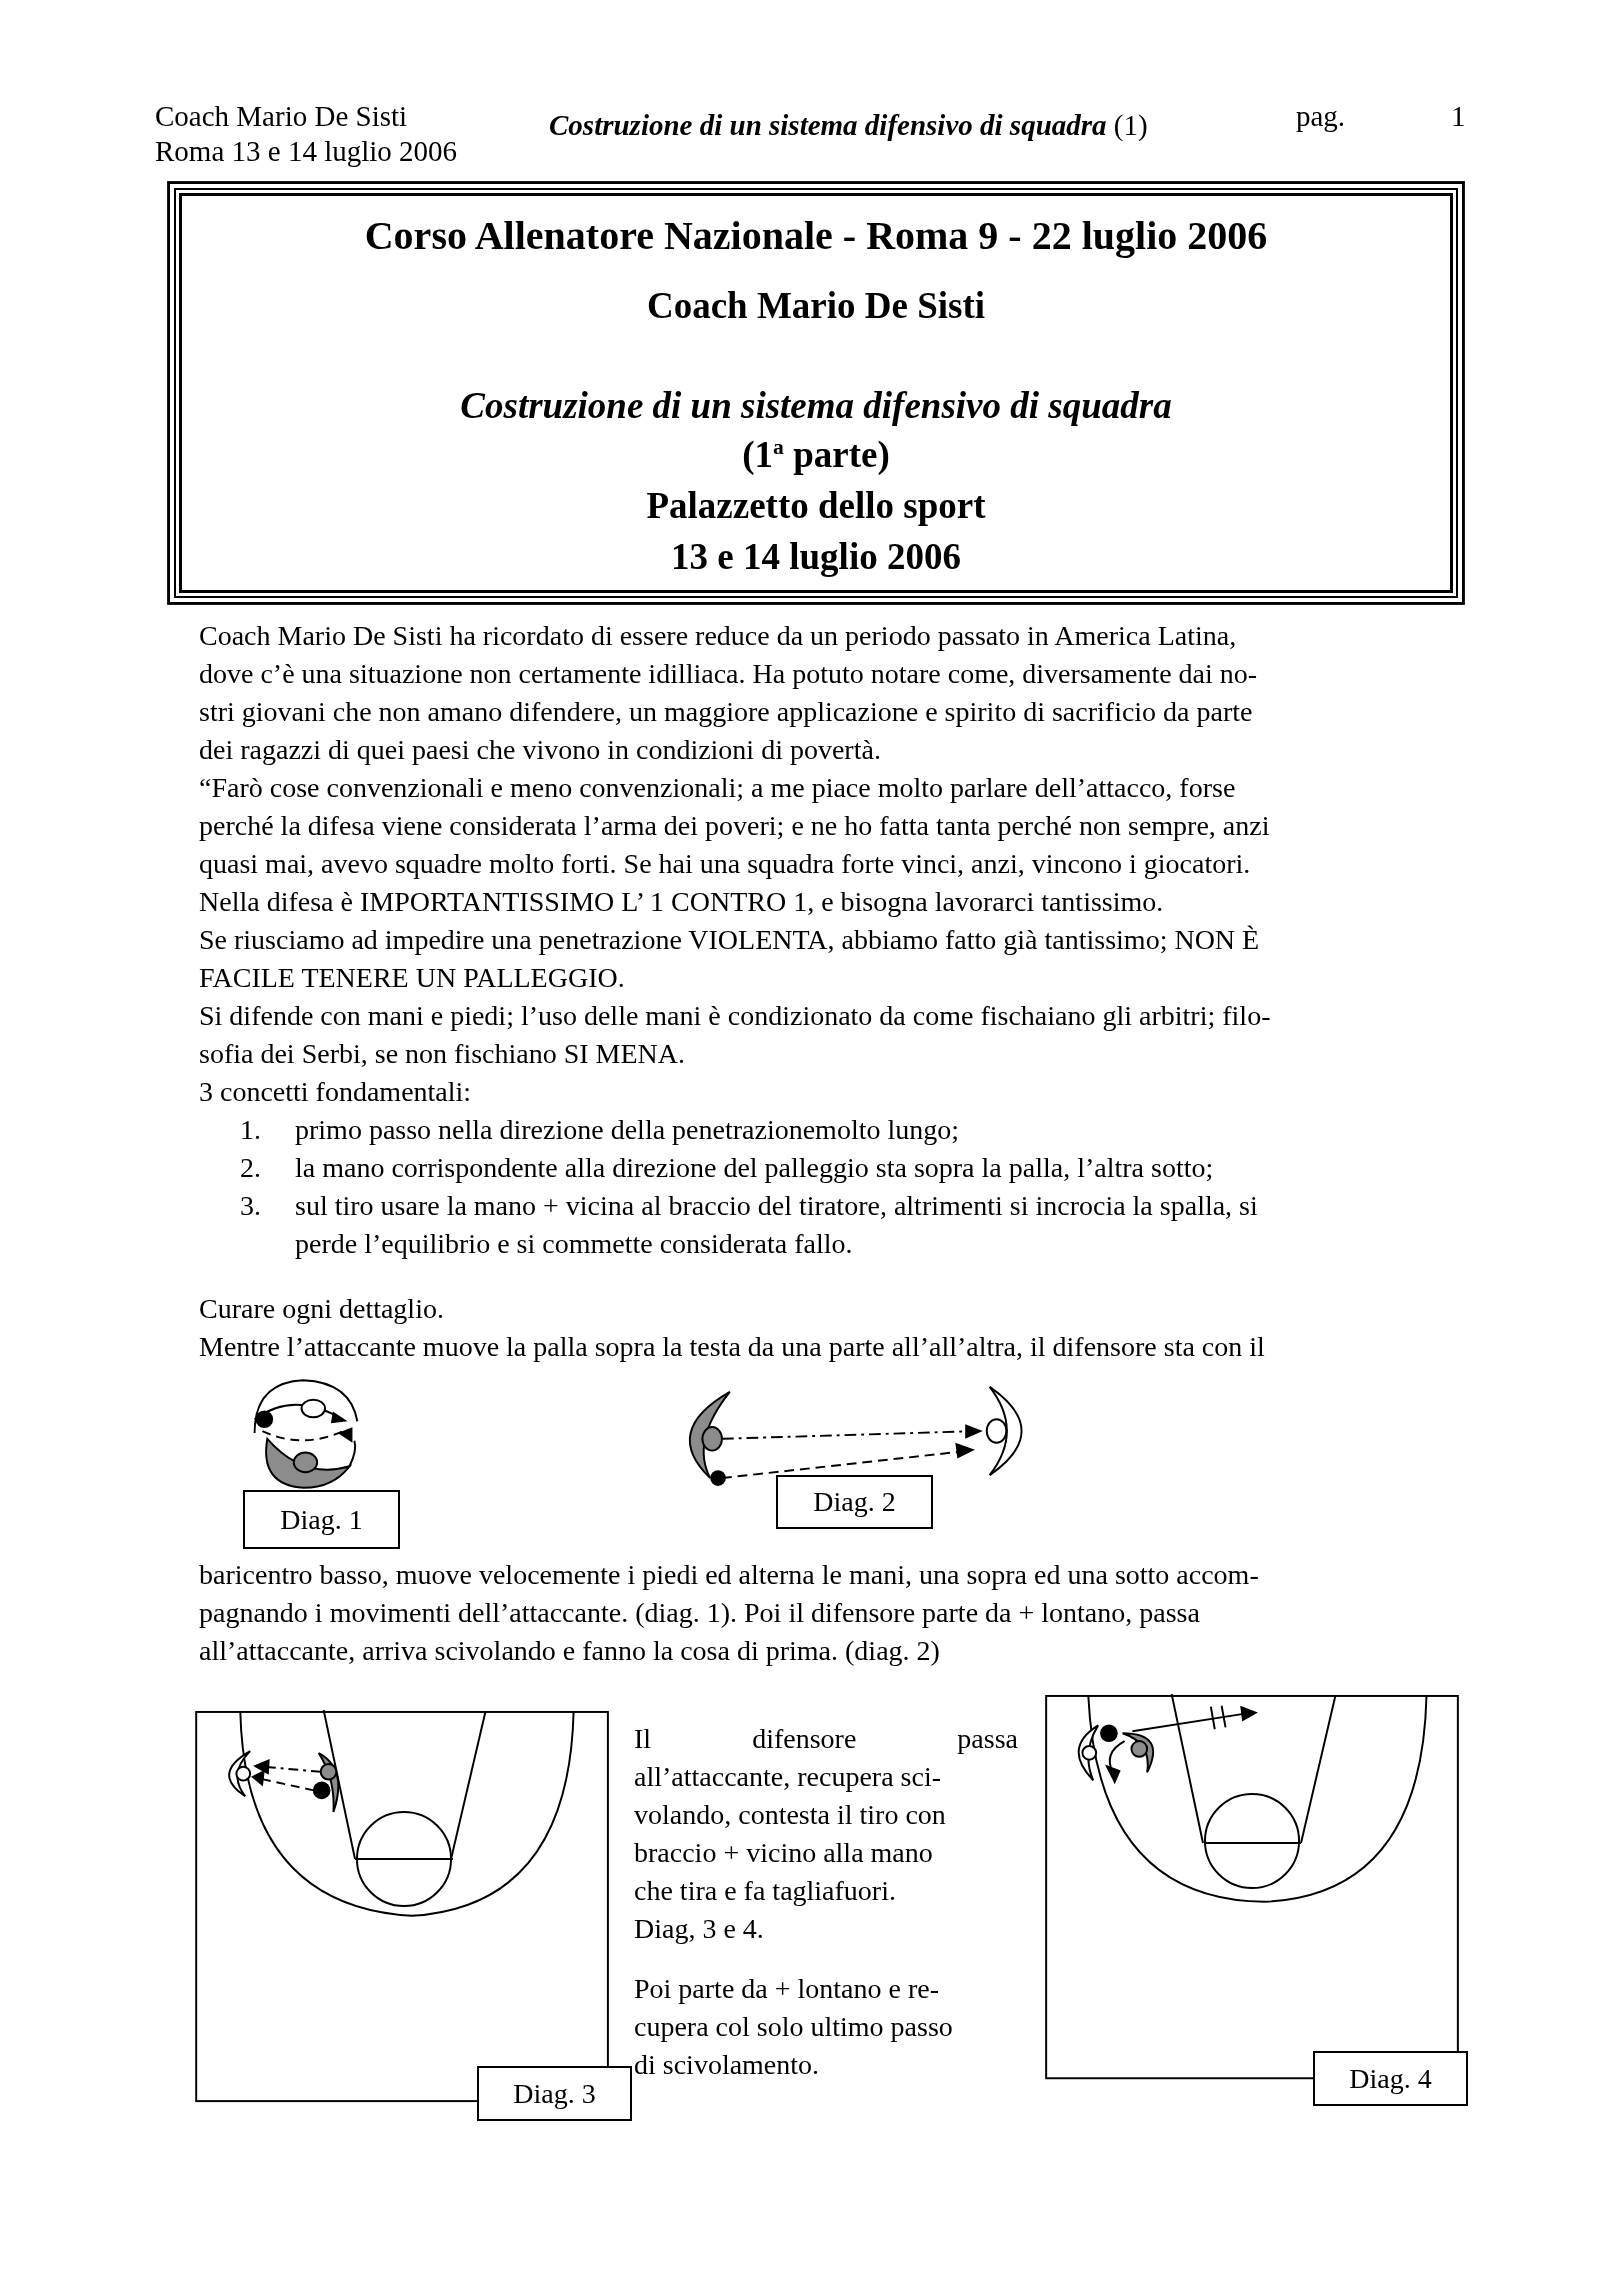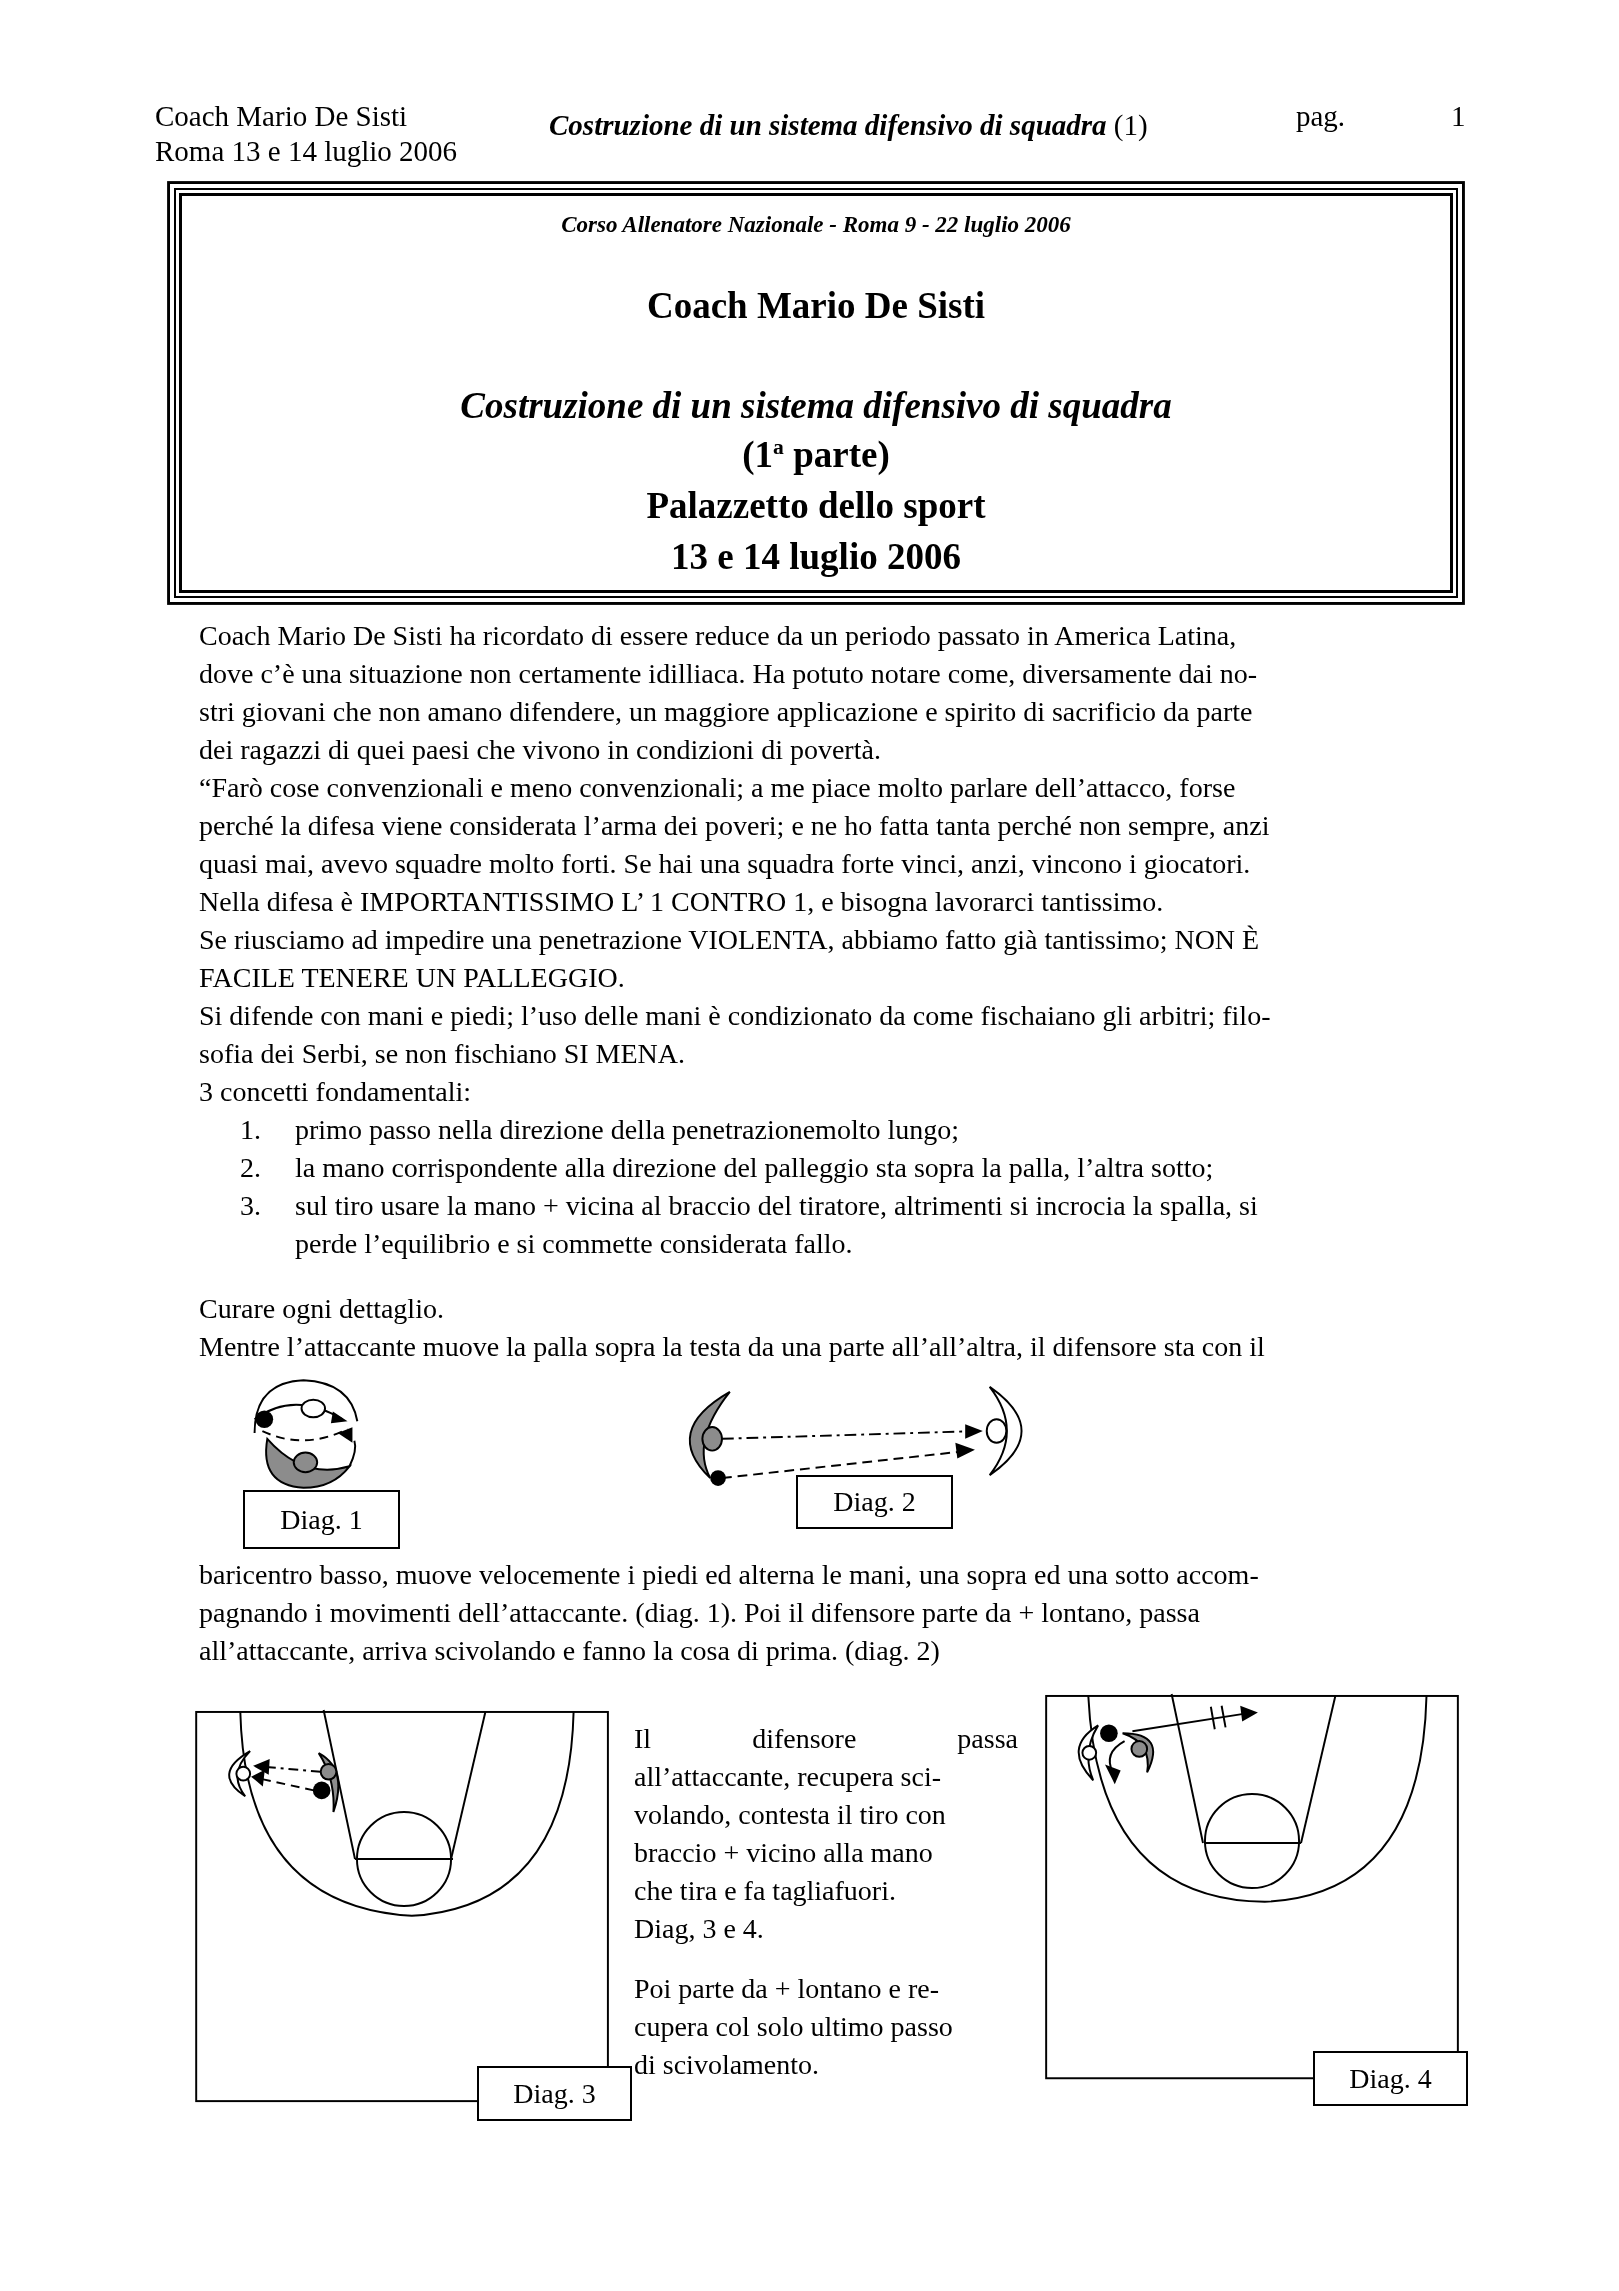--- a/index.html
+++ b/index.html
@@ -28,21 +28,21 @@
 <div class="abs hdr" style="left:549px; top:108px;">
   <i>Costruzione di un sistema difensivo di squadra</i>
   <span>(1)</span>
 </div>
 <div class="abs hdr" style="left:1296px; top:99px;">pag.</div>
 <div class="abs hdr" style="left:1451px; top:99px;">1</div>
 <div class="abs hdr" style="left:155px; top:134px;">Roma 13 e 14 luglio 2006</div>
 
 <div id="title-box" class="abs">
   <div class="inner"></div>
-  <div class="tb-line" style="top:21.6px; font-size:23px; font-style:italic;">Corso Allenatore Nazionale - Roma 9 - 22 luglio 2006</div>
+  <div class="tb-line" style="top:21.6px; font-size:40px; ">Corso Allenatore Nazionale - Roma 9 - 22 luglio 2006</div>
   <div class="tb-line" style="top:94px; font-size:37px;">Coach Mario De Sisti</div>
   <div class="tb-line" style="top:194px; font-size:37px; font-style:italic;">Costruzione di un sistema difensivo di squadra</div>
   <div class="tb-line" style="top:243px; font-size:37px;">
     <span>(1</span><sup style="font-size:21.6px;">a</sup><span> parte)</span>
   </div>
   <div class="tb-line" style="top:294px; font-size:37px;">Palazzetto dello sport</div>
   <div class="tb-line" style="top:345px; font-size:37px;">13 e 14 luglio 2006</div>
 </div>
 
 <div class="abs body-text" style="left:199px; top:617px; width:1264px;">
@@ -99,21 +99,21 @@
   <path d="M 60 20 Q -10 60 40 108 Q 20 70 60 20 Z" fill="#8c8c8c" stroke="#000" stroke-width="2"></path>
   <ellipse cx="42" cy="68" rx="10" ry="12" fill="#8c8c8c" stroke="#000" stroke-width="2"></ellipse>
   <circle cx="48" cy="108" r="8" fill="#000"></circle>
   <line x1="52" y1="68" x2="315" y2="60" stroke="#000" stroke-width="2" stroke-dasharray="12,5,3,5"></line>
   <polygon points="300,53 318,60 300,68" fill="#000"></polygon>
   <line x1="52" y1="108" x2="305" y2="80" stroke="#000" stroke-width="2" stroke-dasharray="10,6"></line>
   <polygon points="290,72 310,79 292,88" fill="#000"></polygon>
   <path d="M 325 15 Q 390 60 325 105 Q 360 60 325 15 Z" fill="#fff" stroke="#000" stroke-width="2"></path>
   <ellipse cx="332" cy="60" rx="10" ry="12" fill="#fff" stroke="#000" stroke-width="2"></ellipse>
 </svg>
-<div class="diag-label" style="left:796px; top:1475px; width:157px; height:54px;">Diag. 2</div>
+<div class="diag-label" style="left:776px; top:1475px; width:157px; height:54px;">Diag. 2</div>
 
 <div class="abs body-text" style="left:199px; top:1556px; width:1264px;">
   <div>baricentro basso, muove velocemente i piedi ed alterna le mani, una sopra ed una sotto accom-</div>
   <div>pagnando i movimenti dell’attaccante. (diag. 1). Poi il difensore parte da + lontano, passa</div>
   <div>all’attaccante, arriva scivolando e fanno la cosa di prima. (diag. 2)</div>
 </div>
 
 <svg style="left:196px; top:1710px;" width="417" height="397" viewBox="0 0 425 405">
   <rect x="0" y="2" width="420" height="397" fill="#fff" stroke="#000" stroke-width="2"></rect>
   <path d="M 45 2 Q 50 200 220 210 Q 380 200 385 2" fill="none" stroke="#000" stroke-width="2"></path>

